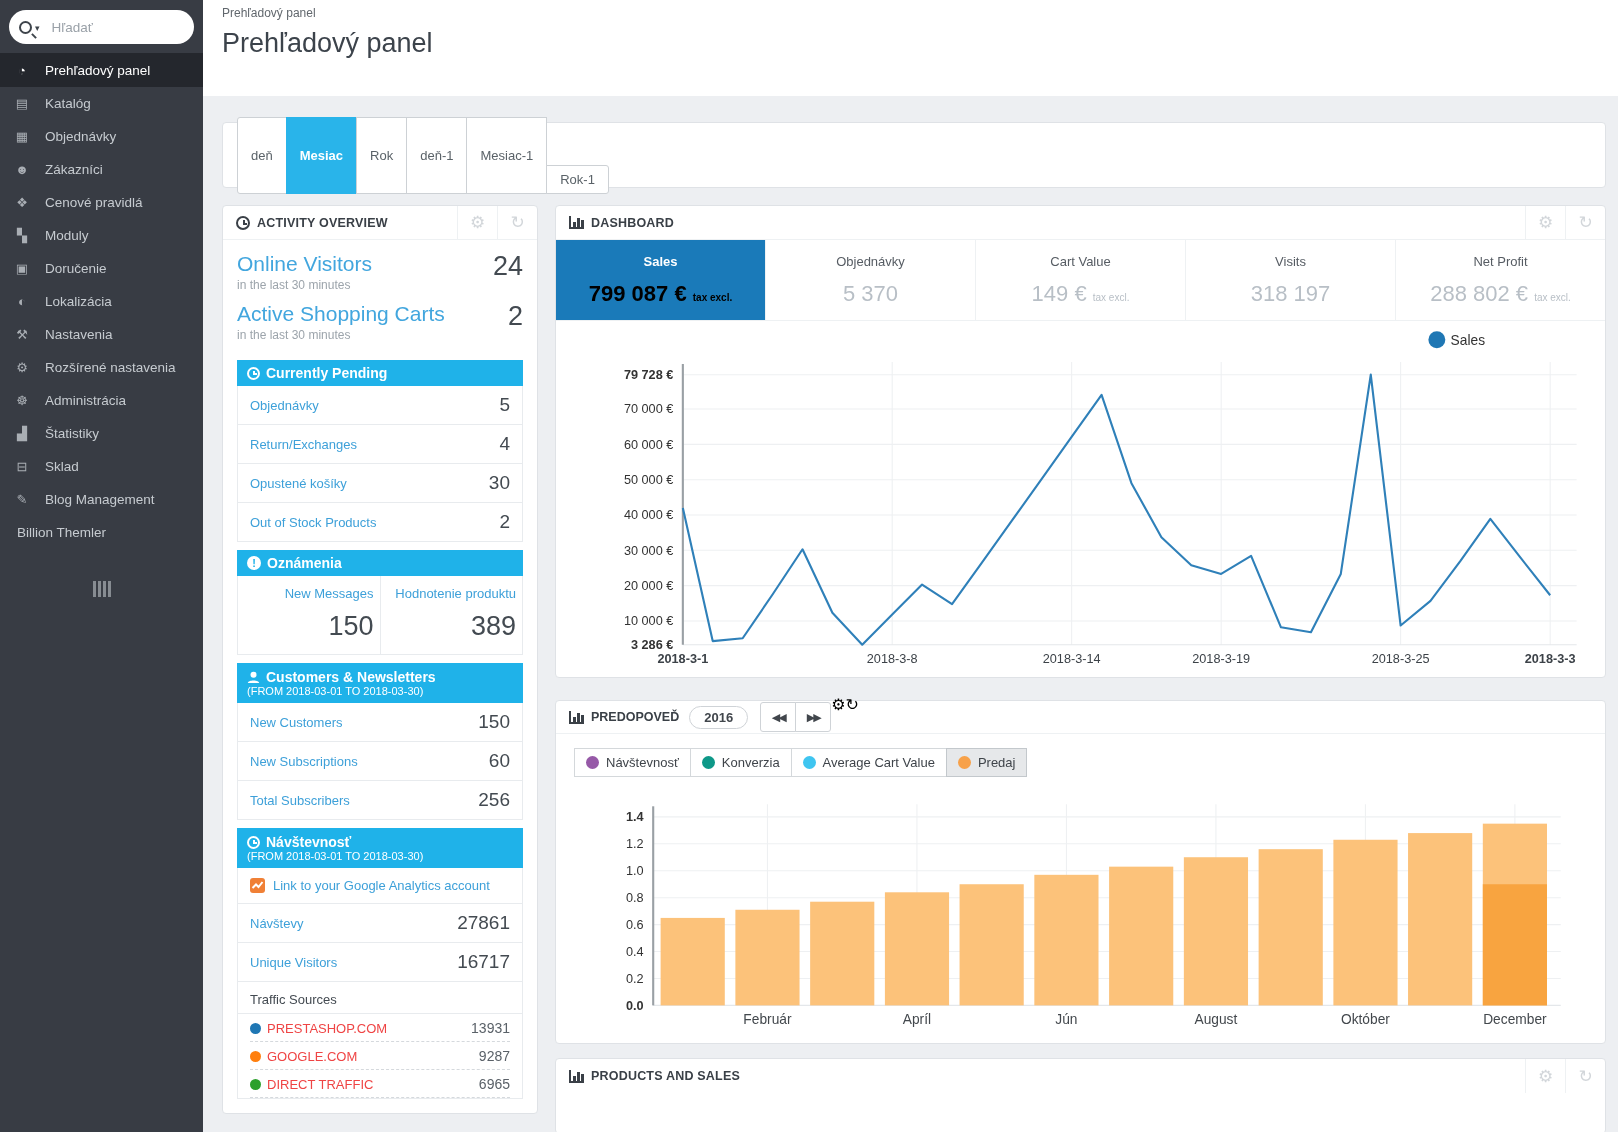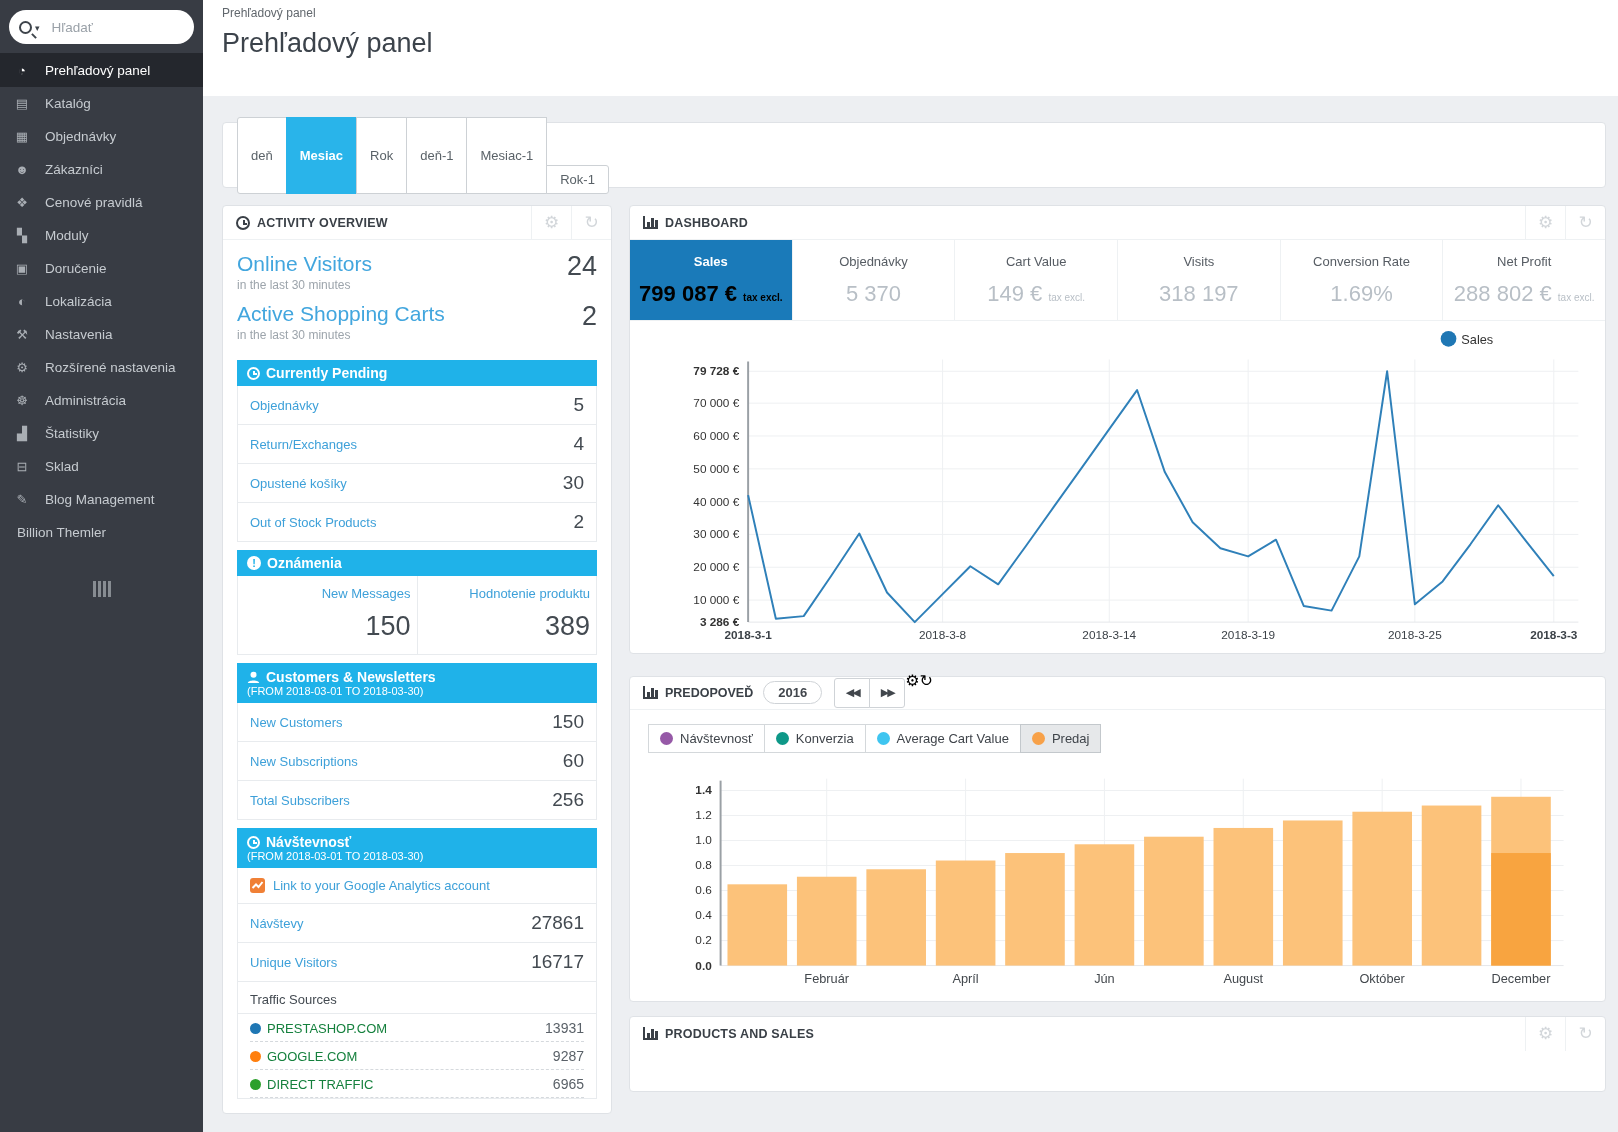--- a/index.html
+++ b/index.html
@@ -33,21 +33,21 @@
   .panel { background:#fff; border:1px solid #dfe2e6; border-radius:4px; }
   .toolbar-panel { height:66px; display:flex; align-items:center; padding-left:14px; margin-bottom:17px; }
   .btn-group { display:flex; }
   .btn-group .tbtn { border:1px solid #cdd1d5; background:#fff; color:#5a6268; font-size:13px;
     padding:6px 13px; margin-left:-1px; cursor:pointer; font-family:"Liberation Sans",sans-serif; }
   .btn-group .tbtn:first-child { margin-left:0; border-radius:3px 0 0 3px; }
   .btn-group .tbtn:last-child { border-radius:0 3px 3px 0;margin-top:48px; }
   .btn-group .tbtn.active { background:#29b4ea; border-color:#29b4ea; color:#fff; font-weight:bold; }
 
   .columns { display:flex; gap:17px; align-items:flex-start; }
-  .left-col { width:390px; flex:none;border-radius:18px; }
+  .left-col { width:316px; flex:none;border-radius:18px; }
   .right-col { flex:1; min-width:0; }
 
   
   .phead { height:34px; display:flex; align-items:center; border-bottom:1px solid #eef1f3; padding-left:13px; }
   .phead .ptitle { font-size:12.5px; font-weight:bold; color:#3a4047; letter-spacing:.2px; margin-left:7px; text-transform:uppercase; }
   .phead .spacer { flex:1; }
   .phead .hicon { width:40px; height:34px; display:flex; align-items:center; justify-content:center;
     border-left:1px solid #eef1f3; color:#d2d6da; font-size:17px; cursor:pointer; }
   .chart-ico { display:inline-flex; align-items:flex-end; gap:1px; border-left:2px solid #3a4047; border-bottom:2px solid #3a4047; padding:0 0 0 2px; height:13px; }
   .chart-ico i { width:3px; background:#3a4047; display:inline-block; }
@@ -82,21 +82,21 @@
   .cell { flex:1; text-align:right; padding:10px 6px 12px 6px; }
   .cell + .cell { border-left:1px solid #e8ebee; }
   .cell .clab { font-size:13px; color:#3da0d9; cursor:pointer; }
   .cell .cval { font-size:27px; color:#434a51; margin-top:10px; }
 
   .ga-row { padding:10px 12px; border-bottom:1px solid #e8ebee; display:flex; align-items:center; gap:8px; }
   .ga-ico { width:15px; height:15px; border-radius:3px; background:#f08036; flex:none; position:relative; }
   .ga-link { font-size:13px; color:#3da0d9; cursor:pointer; }
   .tsrc-title { font-size:13px; color:#434a51; padding:10px 12px 6px 12px; border-bottom:1px solid #e8ebee; }
   .src-row { display:flex; justify-content:space-between; align-items:center; margin:0 12px; padding:6px 0 5px 0; border-bottom:1px dashed #d5d9dd; }
-  .src-lab { font-size:13px; color:#15803d; display:flex; align-items:center; gap:6px; }
+  .src-lab { font-size:13px; color:#ef4444; display:flex; align-items:center; gap:6px; }
   .src-dot { width:11px; height:11px; border-radius:50%; display:inline-block; flex:none; }
   .src-val { font-size:14px; color:#5a6168; }
 
   
   .kpi-row { display:flex; border-bottom:1px solid #eef1f3; }
   .kpi { flex:1; height:80px; display:flex; flex-direction:column; align-items:center; justify-content:center; gap:12px; border-left:1px solid #eef1f3; cursor:pointer; }
   .kpi:first-child { border-left:none; }
   .kpi .klab { font-size:13px; color:#565c63; }
   .kpi .kval { font-size:22px; color:#b8bfc6; }
   .kpi .ksuf { font-size:10px; }
@@ -389,24 +389,20 @@
               <span class="klab">Objednávky</span>
               <span class="kval"><span>5 370</span></span>
             </div>
             <div class="kpi">
               <span class="klab">Cart Value</span>
               <span class="kval"><span>149 €</span> <span class="ksuf">tax excl.</span></span>
             </div>
             <div class="kpi">
               <span class="klab">Visits</span>
               <span class="kval"><span>318 197</span></span>
-            </div>
-            <div class="kpi">
-              <span class="klab">Conversion Rate</span>
-              <span class="kval"><span>1.69%</span></span>
             </div>
             <div class="kpi">
               <span class="klab">Net Profit</span>
               <span class="kval"><span>288 802 €</span> <span class="ksuf">tax excl.</span></span>
             </div>
           </div>
           <div class="chart-wrap" id="sales-chart"><svg width="100%" viewBox="0 0 983 325">
                 <line x1="116" x2="960" y1="45" y2="45" stroke="#eef0f2"></line>
                 <line x1="116" x2="960" y1="77.45127024410664" y2="77.45127024410664" stroke="#eef0f2"></line>
                 <line x1="116" x2="960" y1="110.80989508385443" y2="110.80989508385443" stroke="#eef0f2"></line>

